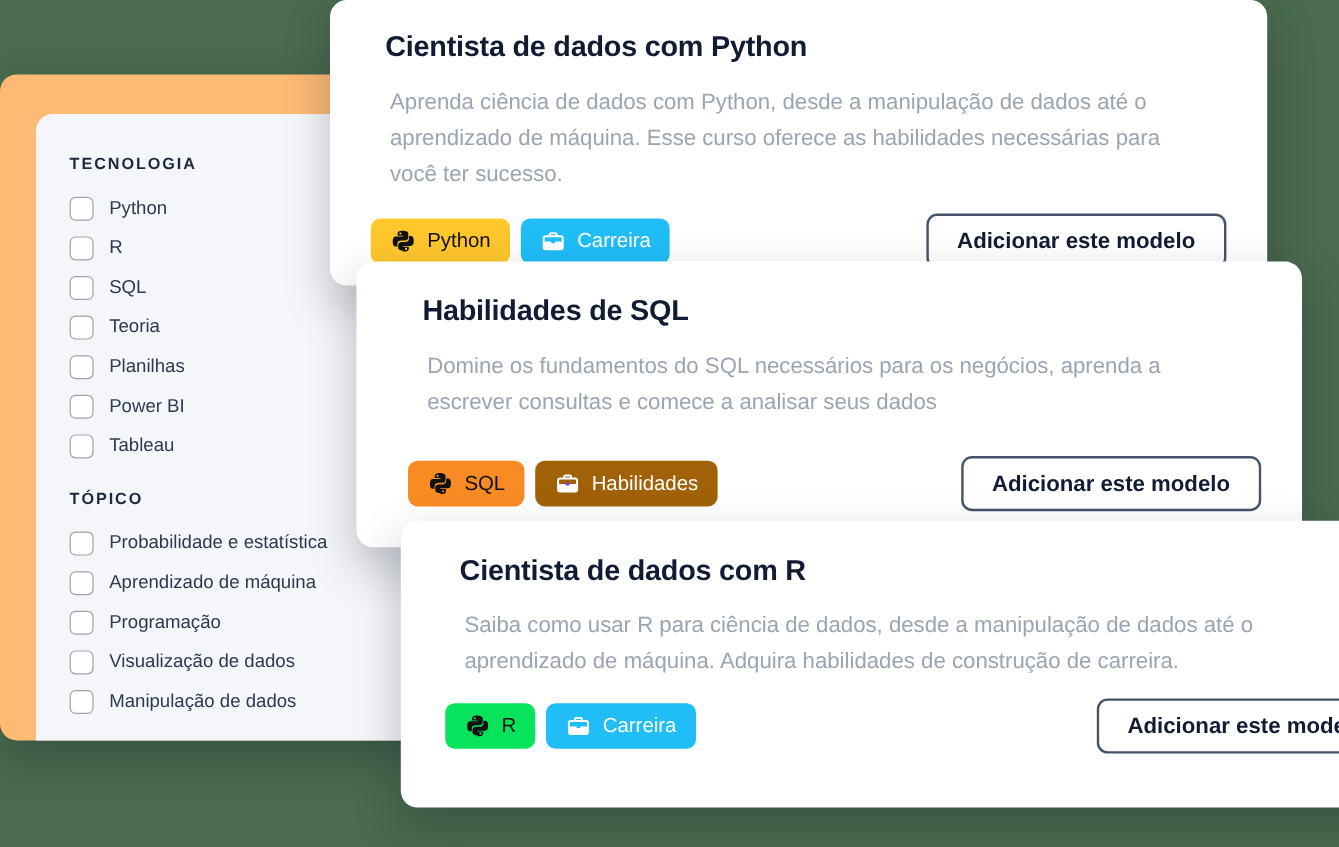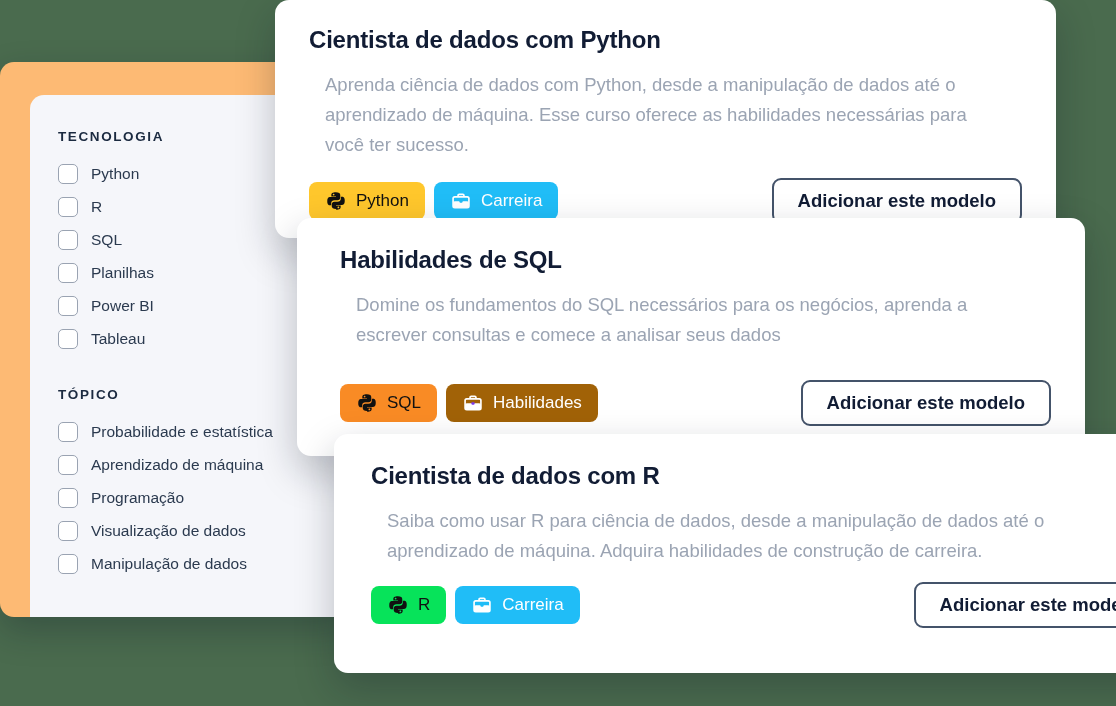--- a/index.html
+++ b/index.html
@@ -46,21 +46,21 @@
   }
   .group-title {
     font-size: 13.5px;
     font-weight: 700;
     letter-spacing: 1.6px;
     color: #1b2a40;
     margin: 0 0 13px 0;
     text-transform: uppercase;
   }
   .group-title.second {
-    margin-top: 32px;
+    margin-top: 20px;
   }
   .check-row {
     display: flex;
     align-items: center;
     height: 33px;
     gap: 13px;
   }
   .check-box {
     width: 20px;
     height: 20px;
@@ -105,21 +105,21 @@
     top: 434px;
     width: 864px;
     height: 239px;
     padding: 28px 34px 0 37px;
   }
 
   .card-title {
     font-size: 24px;
     font-weight: 700;
     color: #111c34;
-    margin: 0 0 12px 0;
+    margin: 0 0 12px 12px;
     letter-spacing: -0.2px;
   }
   .card-desc {
     font-size: 18.5px;
     line-height: 1.62;
     color: #9ba4b3;
     margin: 16px;
     max-width: 720px;
   }
 
@@ -196,20 +196,24 @@
           <div class="check-row">
             <span class="check-box"></span>
             <span class="check-label">R</span>
           </div>
           <div class="check-row">
             <span class="check-box"></span>
             <span class="check-label">SQL</span>
           </div>
           <div class="check-row">
             <span class="check-box"></span>
+            <span class="check-label">Teoria</span>
+          </div>
+          <div class="check-row">
+            <span class="check-box"></span>
             <span class="check-label">Planilhas</span>
           </div>
           <div class="check-row">
             <span class="check-box"></span>
             <span class="check-label">Power BI</span>
           </div>
           <div class="check-row">
             <span class="check-box"></span>
             <span class="check-label">Tableau</span>
           </div>

